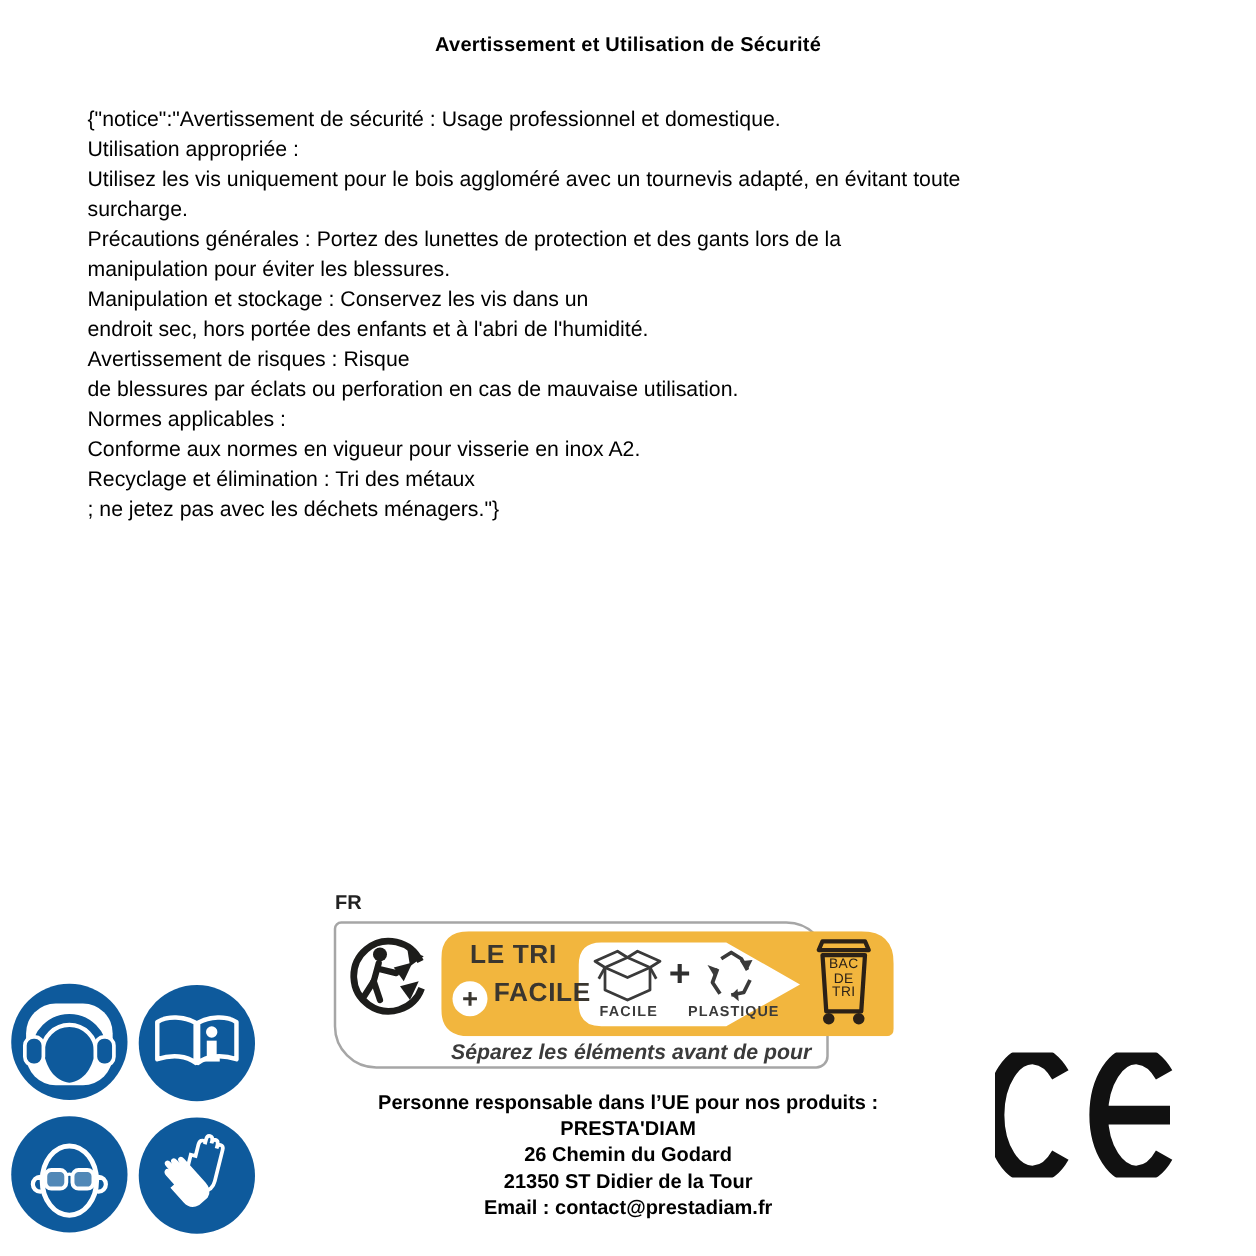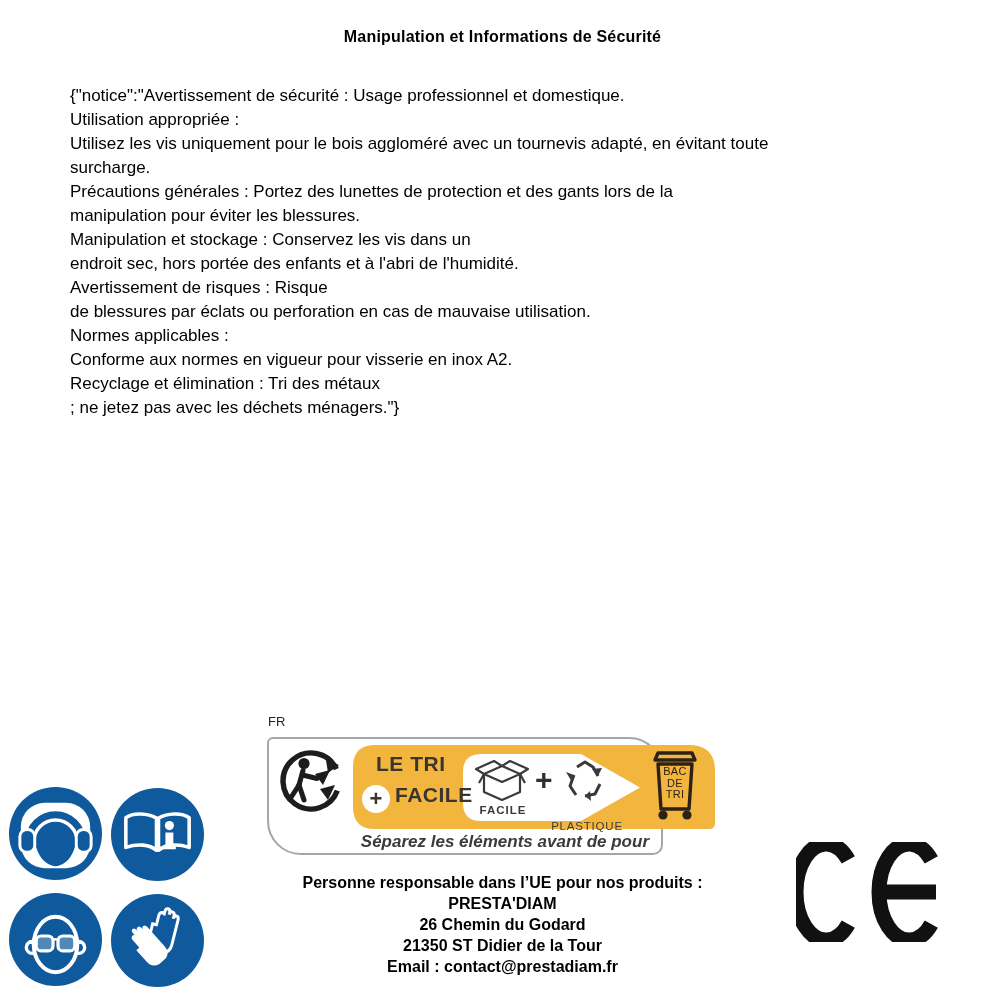--- a/index.html
+++ b/index.html
@@ -12,52 +12,52 @@
   
   #notice-text{top:84px;left:70px;width:900px;font-size:17px;line-height:24px;
                white-space:pre-line;}
   
   .picto{width:95px;height:95px;}
   #picto-ear{left:8px;top:786px;}
   #picto-manual{left:110px;top:787px;}
   #picto-goggles{left:8px;top:892px;}
   #picto-gloves{left:110px;top:893px;}
   
-  #fr-code{left:268px;top:714px;font-size:13px;font-weight:normal;color:#222;}
+  #fr-code{left:268px;top:714px;font-size:16px;font-weight:bold;color:#222;}
   #tri-label{left:267px;top:737px;width:396px;height:118px;background:#fff;
              border:2px solid #a6a6a6;border-radius:6px 34px 10px 34px;box-sizing:border-box;}
   #triman{left:8px;top:8px;width:70px;height:70px;}
   #tri-band{left:84px;top:6px;width:362px;height:84px;}
   #band-shape{left:0;top:0;width:362px;height:84px;}
   .band-txt{color:#3a362f;font-weight:800;}
   #letri{left:23px;top:7px;font-size:21px;letter-spacing:.5px;}
   #plus-circle{left:9px;top:40px;width:28px;height:28px;background:#fff;border-radius:50%;
                text-align:center;font-size:22px;line-height:27px;font-weight:900;color:#3a362f;}
   #facile{left:42px;top:38px;font-size:21px;letter-spacing:.5px;}
   #carton-icon{left:120px;top:11px;width:58px;height:46px;}
   #carton-cap{left:112px;top:59px;width:76px;text-align:center;font-size:11.5px;
               font-weight:bold;letter-spacing:1px;color:#3a3a3a;}
   #mat-plus{left:182px;top:18px;font-size:30px;font-weight:800;color:#2f2f2f;}
   #recycle-icon{left:208px;top:12px;width:48px;height:44px;}
-  #plastique-cap{left:196px;top:75px;width:76px;text-align:center;font-size:11.5px;
-                 font-weight:normal;letter-spacing:.8px;color:#3a3a3a;}
+  #plastique-cap{left:196px;top:59px;width:76px;text-align:center;font-size:11.5px;
+                 font-weight:bold;letter-spacing:.8px;color:#3a3a3a;}
   #bin-icon{left:296px;top:4px;width:52px;height:76px;}
   #bin-text{left:300px;top:21px;width:44px;text-align:center;font-size:11px;line-height:11.5px;
             font-weight:400;color:#2b2117;white-space:pre-line;letter-spacing:.3px;}
   #tagline{right:12px;top:93px;font-size:17px;font-style:italic;font-weight:600;color:#3b3b3b;}
   
   #responsible{top:872px;left:0;width:1005px;text-align:center;font-size:16px;
                font-weight:bold;line-height:21px;white-space:pre-line;}
   
   #ce-mark{left:796px;top:842px;width:150px;height:100px;}
 </style>
 </head>
 <body>
 
-<div id="doc-title" class="abs">Manipulation et Informations de Sécurité</div>
+<div id="doc-title" class="abs">Avertissement et Utilisation de Sécurité</div>
 
 <div id="notice-text" class="abs">{"notice":"Avertissement de sécurité : Usage professionnel et domestique.
 Utilisation appropriée :
 Utilisez les vis uniquement pour le bois aggloméré avec un tournevis adapté, en évitant toute
 surcharge.
 Précautions générales : Portez des lunettes de protection et des gants lors de la
 manipulation pour éviter les blessures.
 Manipulation et stockage : Conservez les vis dans un
 endroit sec, hors portée des enfants et à l'abri de l'humidité.
 Avertissement de risques : Risque

